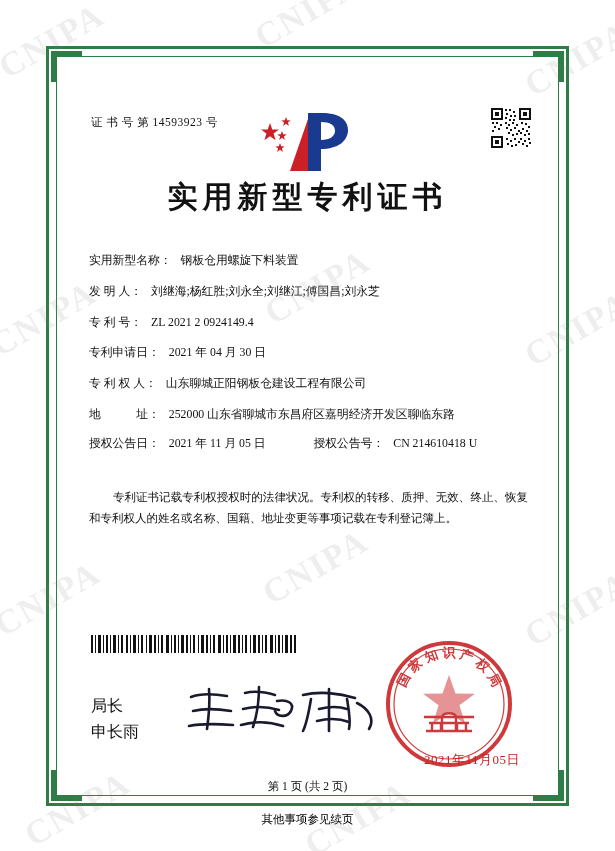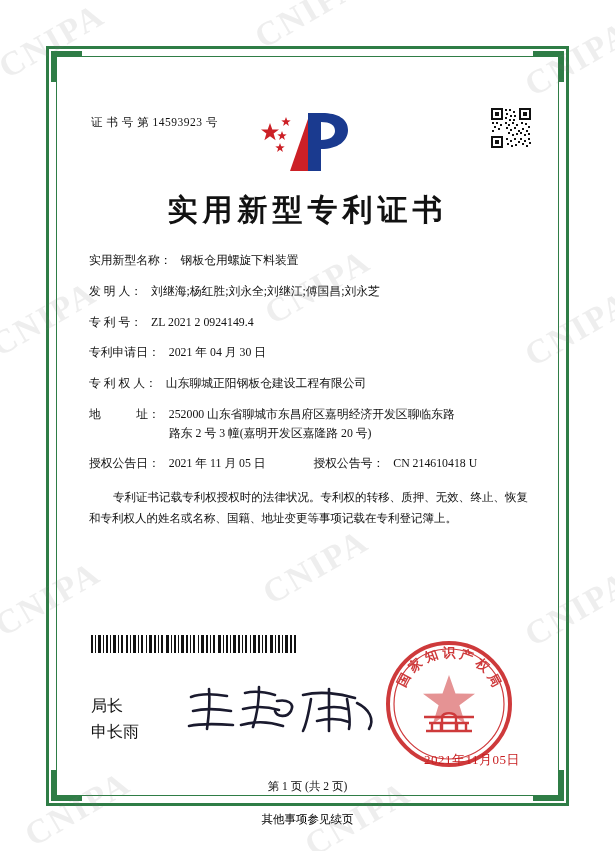--- a/index.html
+++ b/index.html
@@ -106,21 +106,21 @@
     height: 70px;
     display: flex;
     justify-content: center;
     align-items: center;
   }
   .emblem svg { display: block; }
 
   .main-title {
     position: absolute;
     left: 0; right: 0;
-    top: 141px;
+    top: 128px;
     text-align: center;
     font-size: 30px;
     font-weight: bold;
     letter-spacing: 5px;
     font-family: "Liberation Serif", "DejaVu Serif", serif;
     color: #111;
   }
 
   
   .fields {
@@ -364,21 +364,20 @@
         <span class="fvalue">2021 年 04 月 30 日</span>
       </div>
       <div class="frow">
         <span class="flabel">专 利 权 人：</span>
         <span class="fvalue">山东聊城正阳钢板仓建设工程有限公司</span>
       </div>
       <div class="frow tight">
         <span class="flabel">地　　　址：</span>
         <span class="fvalue">252000  山东省聊城市东昌府区嘉明经济开发区聊临东路</span>
       </div>
-      <div class="addr-l2">路东 2 号 3 幢(嘉明开发区嘉隆路 20 号)</div>
 
       <div class="frow two-col">
         <span class="half">
           <span class="flabel">授权公告日：</span>
           <span class="fvalue">2021 年 11 月 05 日</span>
         </span>
         <span class="half">
           <span class="flabel">授权公告号：</span>
           <span class="fvalue">CN 214610418 U</span>
         </span>

